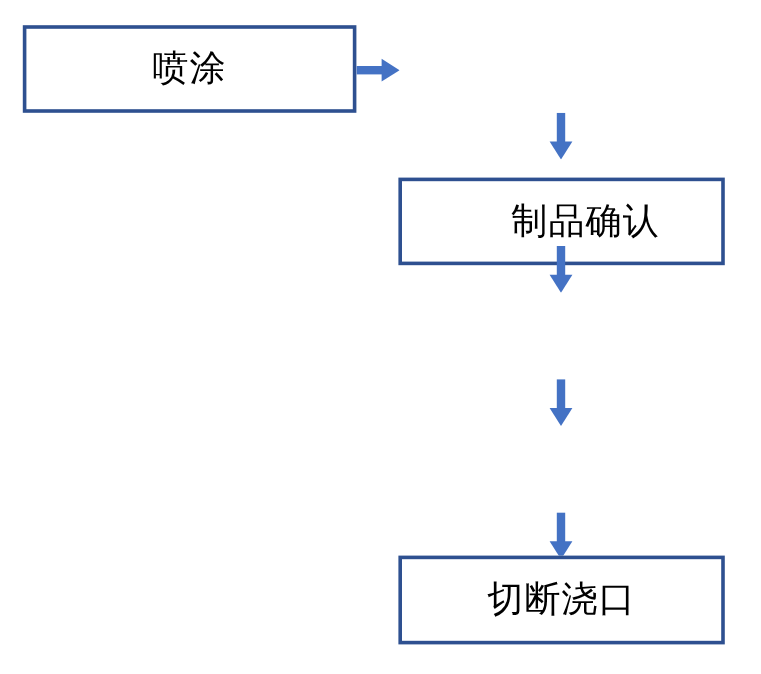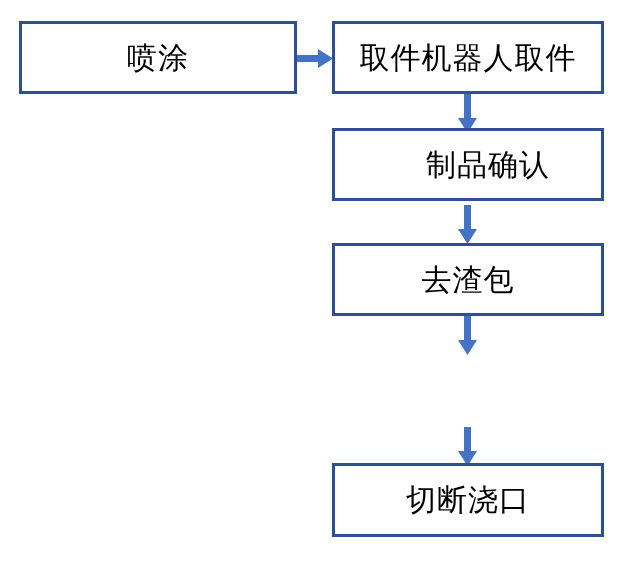--- a/index.html
+++ b/index.html
@@ -45,21 +45,21 @@
     width: 278px;
     height: 73px;
   }
   
   .node-col {
     left: 332px;
     width: 272px;
     height: 73px;
   }
   #node-robot    { top: 21px;  }
-  #node-confirm  { top: 128px; padding-left: 40px; }
+  #node-confirm  { top: 148px; padding-left: 40px; }
   #node-deslag   { top: 243px; }
   #node-watercool{ top: 354px; }
   #node-cutgate  { top: 463px; height: 74px; align-items: center; }
 
   
   .arrow {
     position: absolute;
   }
   
   #arrow-spray-robot {
@@ -90,45 +90,39 @@
     <span class="node-label">喷涂</span>
   </div>
 
   <div class="arrow" id="arrow-spray-robot">
     <svg width="36" height="21" viewBox="0 0 36 21" xmlns="http://www.w3.org/2000/svg">
       <rect x="0" y="7" width="23" height="7" fill="#4472c4"></rect>
       <polygon points="21,1 36,10.5 21,20" fill="#4472c4"></polygon>
     </svg>
   </div>
 
-  <div class="node node-col" id="node-robot">
-    <span class="node-label">取件机器人取件</span>
-  </div>
 
   <div class="arrow arrow-v" id="arrow-robot-confirm">
     <svg width="21" height="39" viewBox="0 0 21 39" xmlns="http://www.w3.org/2000/svg">
       <rect x="7" y="0" width="7" height="26" fill="#4472c4"></rect>
       <polygon points="1,24 20,24 10.5,39" fill="#4472c4"></polygon>
     </svg>
   </div>
 
   <div class="node node-col" id="node-confirm">
     <span class="node-label">制品确认</span>
   </div>
 
   <div class="arrow arrow-v" id="arrow-confirm-deslag">
     <svg width="21" height="39" viewBox="0 0 21 39" xmlns="http://www.w3.org/2000/svg">
       <rect x="7" y="0" width="7" height="26" fill="#4472c4"></rect>
       <polygon points="1,24 20,24 10.5,39" fill="#4472c4"></polygon>
     </svg>
   </div>
 
-  <div class="node node-col" id="node-deslag">
-    <span class="node-label">去渣包</span>
-  </div>
 
   <div class="arrow arrow-v" id="arrow-deslag-watercool">
     <svg width="21" height="39" viewBox="0 0 21 39" xmlns="http://www.w3.org/2000/svg">
       <rect x="7" y="0" width="7" height="26" fill="#4472c4"></rect>
       <polygon points="1,24 20,24 10.5,39" fill="#4472c4"></polygon>
     </svg>
   </div>
 
 
   <div class="arrow arrow-v" id="arrow-watercool-cutgate">

